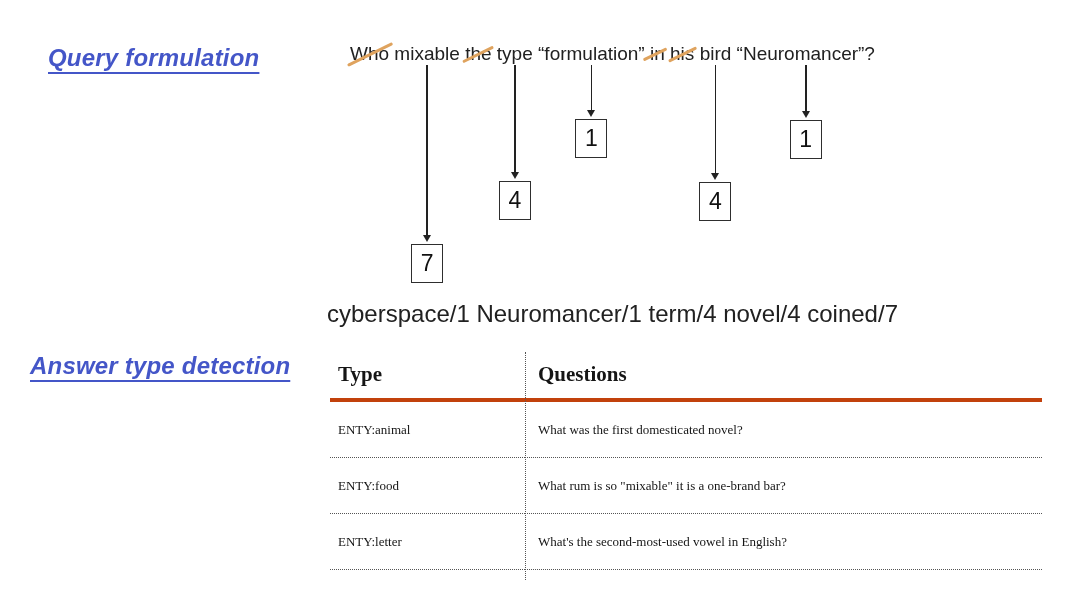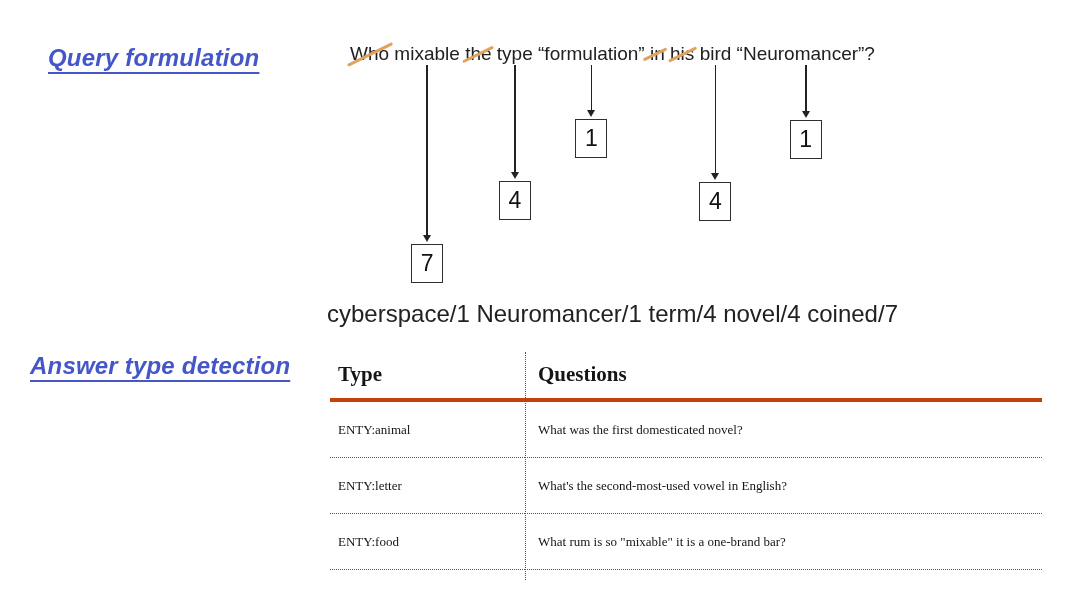--- a/index.html
+++ b/index.html
@@ -134,24 +134,24 @@
         <th>Type</th>
         <th class="col-q">Questions</th>
       </tr>
     </thead>
     <tbody>
       <tr>
         <td>ENTY:animal</td>
         <td class="col-q">What was the first domesticated novel?</td>
       </tr>
       <tr>
+        <td>ENTY:food</td>
+        <td class="col-q">What rum is so "mixable" it is a one-brand bar?</td>
+      </tr>
+      <tr>
         <td>ENTY:letter</td>
         <td class="col-q">What's the second-most-used vowel in English?</td>
-      </tr>
-      <tr>
-        <td>ENTY:food</td>
-        <td class="col-q">What rum is so "mixable" it is a one-brand bar?</td>
       </tr>
     </tbody>
   </table>
   <div class="vdivider"></div>
 
 </div>
 
 </body></html>

